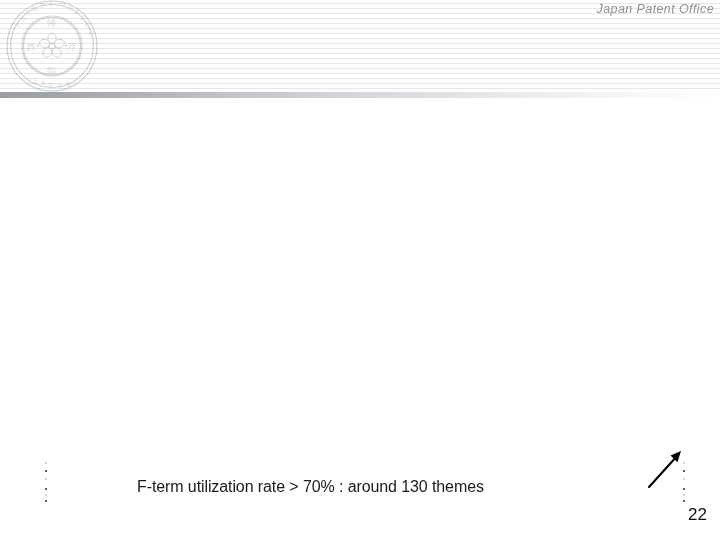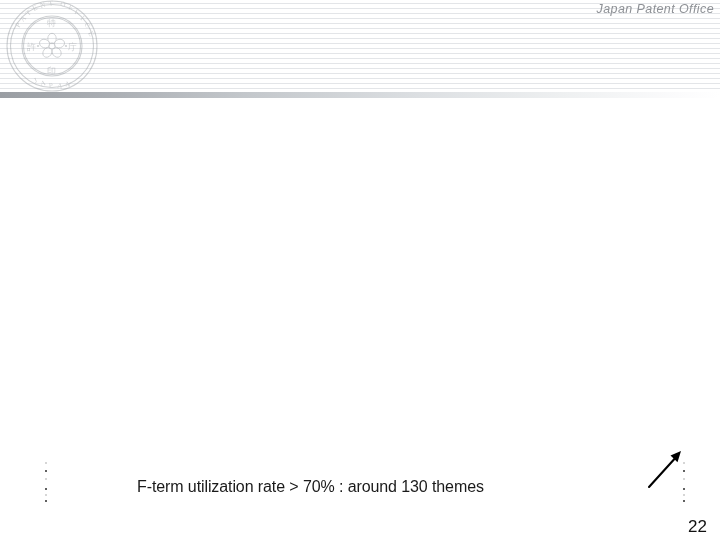--- a/index.html
+++ b/index.html
@@ -161,21 +161,20 @@
   }
 
   
   #page-number {
     position: absolute;
     right: 13px;
     top: 505px;
     font-family: "Liberation Sans", sans-serif;
     font-size: 17px;
     color: #111111;
-    margin-top: 12px;
   }
 </style>
 </head>
 <body>
 
 <div id="slide">
 
   <div id="header-band"></div>
   <div id="header-rule"></div>
 

